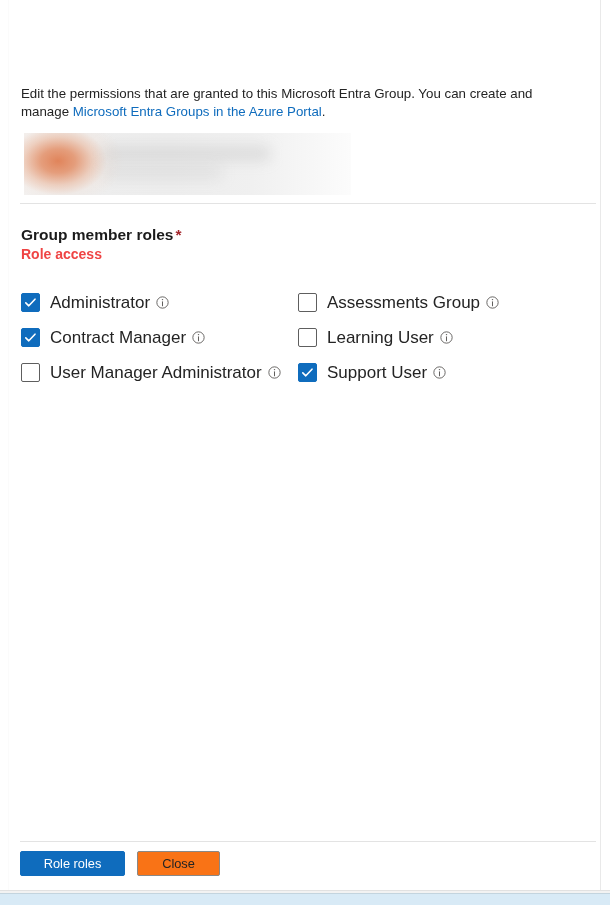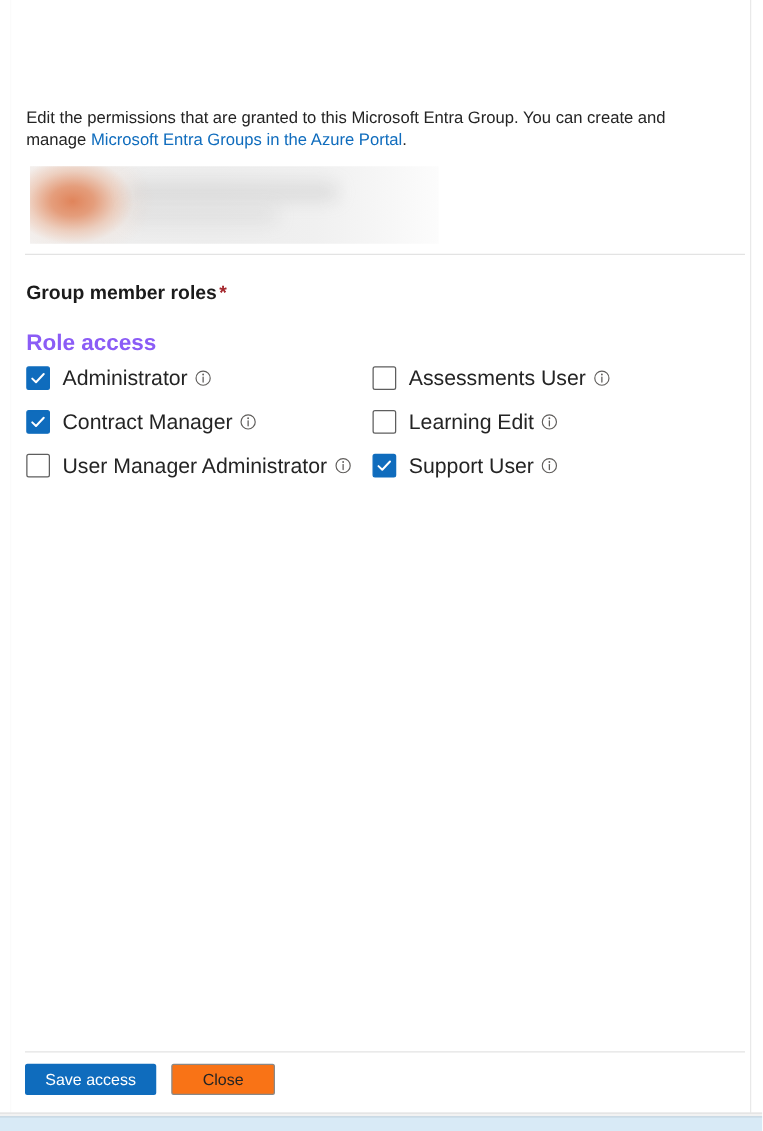--- a/index.html
+++ b/index.html
@@ -157,24 +157,24 @@
     color: #1b1b1b;
   }
   #roles-section-title .req {
     color: #a4262c;
     font-weight: 600;
     margin-left: 2px;
   }
   #role-access-label {
     position: absolute;
     left: 21px;
-    top: 264px;
-    font-size: 18px;
+    top: 246px;
+    font-size: 14px;
     font-weight: 600;
-    color: #8b5cf6;
+    color: #ef4444;
   }
 
   #roles-grid {
     position: absolute;
     left: 21px;
     top: 292px;
     width: 560px;
   }
   .role-column {
     position: absolute;
@@ -321,32 +321,32 @@
               <circle cx="7" cy="7" r="6.1" stroke="#605e5c" stroke-width="1" fill="none"></circle>
               <circle cx="7" cy="3.9" r="0.8" fill="#605e5c"></circle>
               <path d="M7 6.1 L7 10.4" stroke="#605e5c" stroke-width="1.1" stroke-linecap="round"></path>
             </svg>
           </span>
         </div>
       </div>
     <div class="role-column" id="role-column-right">
         <div class="checkbox-row">
           <span class="cb" role="checkbox" aria-checked="false"></span>
-          <span class="cb-label">Assessments User</span>
+          <span class="cb-label">Assessments Group</span>
           <span class="info-icon">
             <svg width="13" height="13" viewBox="0 0 14 14" aria-hidden="true">
               <circle cx="7" cy="7" r="6.1" stroke="#605e5c" stroke-width="1" fill="none"></circle>
               <circle cx="7" cy="3.9" r="0.8" fill="#605e5c"></circle>
               <path d="M7 6.1 L7 10.4" stroke="#605e5c" stroke-width="1.1" stroke-linecap="round"></path>
             </svg>
           </span>
         </div>
         <div class="checkbox-row">
           <span class="cb" role="checkbox" aria-checked="false"></span>
-          <span class="cb-label">Learning Edit</span>
+          <span class="cb-label">Learning User</span>
           <span class="info-icon">
             <svg width="13" height="13" viewBox="0 0 14 14" aria-hidden="true">
               <circle cx="7" cy="7" r="6.1" stroke="#605e5c" stroke-width="1" fill="none"></circle>
               <circle cx="7" cy="3.9" r="0.8" fill="#605e5c"></circle>
               <path d="M7 6.1 L7 10.4" stroke="#605e5c" stroke-width="1.1" stroke-linecap="round"></path>
             </svg>
           </span>
         </div>
         <div class="checkbox-row">
           <span class="cb checked" role="checkbox" aria-checked="true">
@@ -362,19 +362,19 @@
               <path d="M7 6.1 L7 10.4" stroke="#605e5c" stroke-width="1.1" stroke-linecap="round"></path>
             </svg>
           </span>
         </div>
       </div>
   </div>
 
   <div class="divider" id="divider-bottom"></div>
 
   <div id="footer">
-    <button class="btn" id="save-roles-button">Save access</button>
+    <button class="btn" id="save-roles-button">Role roles</button>
     <button class="btn" id="close-footer-button">Close</button>
   </div>
 
   <div class="panel-bottom-edge"></div>
   <div class="page-bottom-band"></div>
 </div>
 
 </body></html>

